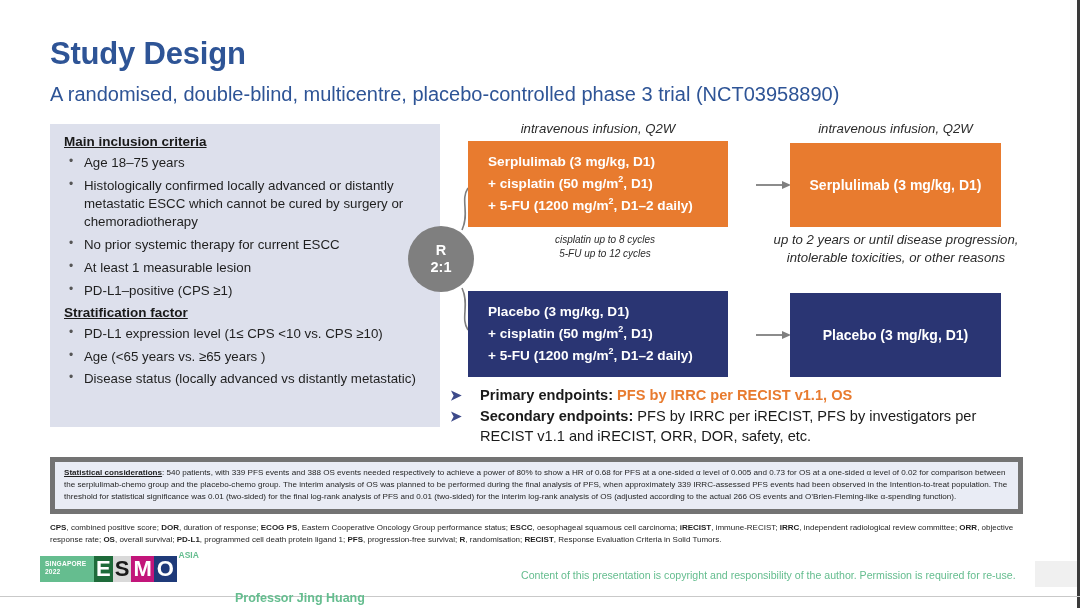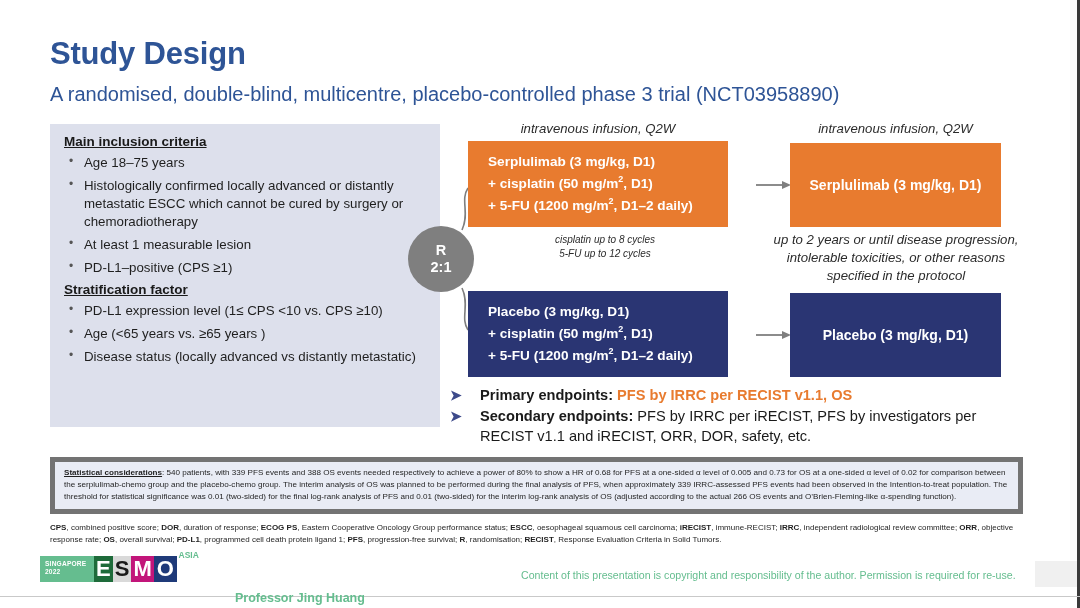--- a/index.html
+++ b/index.html
@@ -193,20 +193,21 @@
 <div id="slide">
 
   <div class="title">Study Design</div>
   <div class="subtitle">A randomised, double-blind, multicentre, placebo-controlled phase 3 trial (NCT03958890)</div>
 
   <div class="criteria-panel">
     <div class="crit-head">Main inclusion criteria</div>
     <ul class="crit-list">
       <li>Age 18–75 years</li>
       <li>Histologically confirmed locally advanced or distantly metastatic ESCC which cannot be cured by surgery or chemoradiotherapy</li>
+      <li>No prior systemic therapy for current ESCC</li>
       <li>At least 1 measurable lesion</li>
       <li>PD-L1–positive (CPS ≥1)</li>
     </ul>
     <div class="crit-head second">Stratification factor</div>
     <ul class="crit-list">
       <li>PD-L1 expression level (1≤ CPS &lt;10 vs. CPS ≥10)</li>
       <li>Age (&lt;65 years vs. ≥65 years )</li>
       <li>Disease status (locally advanced vs distantly metastatic)</li>
     </ul>
   </div>
@@ -248,21 +249,20 @@
   </div>
 
   <div class="mid-note">
     <div>cisplatin up to 8 cycles</div>
     <div>5-FU up to 12 cycles</div>
   </div>
 
   <div class="right-note">
     <div>up to 2 years or until disease progression,</div>
     <div>intolerable toxicities, or other reasons</div>
-    <div>specified in the protocol</div>
   </div>
 
   <div class="endpoints">
     <div class="ep-row">
       <span class="ep-arrow">➤</span>
       <span class="ep-lead">Primary endpoints: </span>
       <span class="ep-orange">PFS by IRRC per RECIST v1.1, OS</span>
     </div>
     <div class="ep-row">
       <span class="ep-arrow">➤</span>

